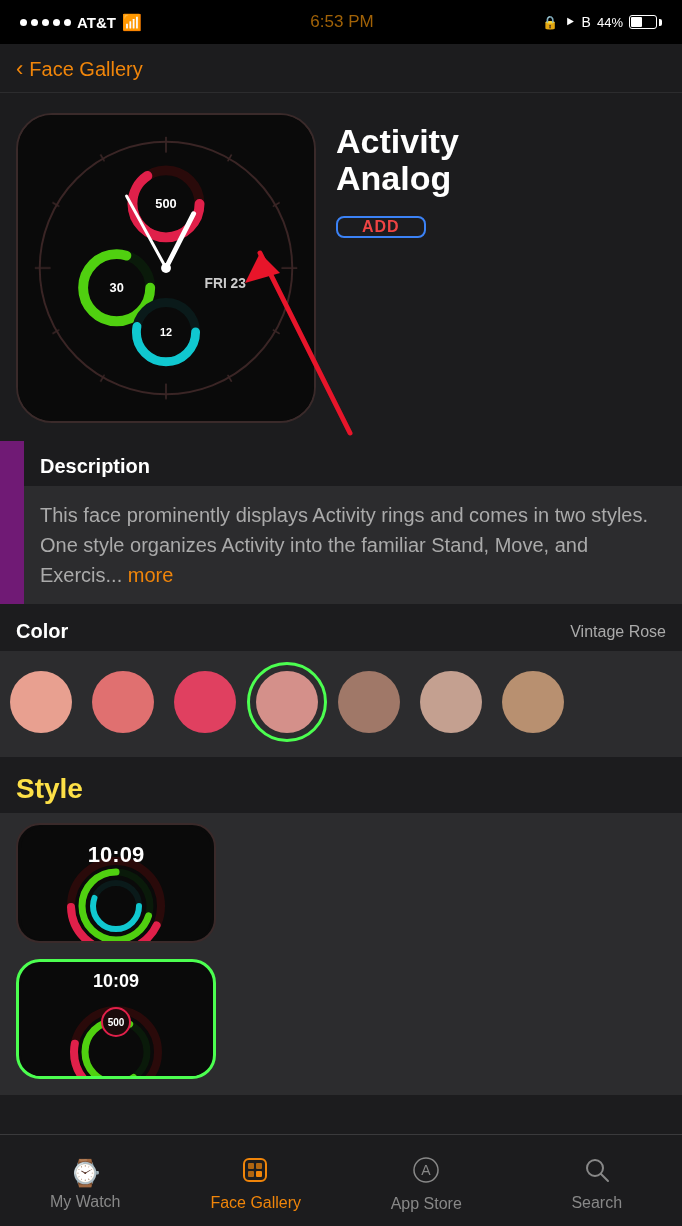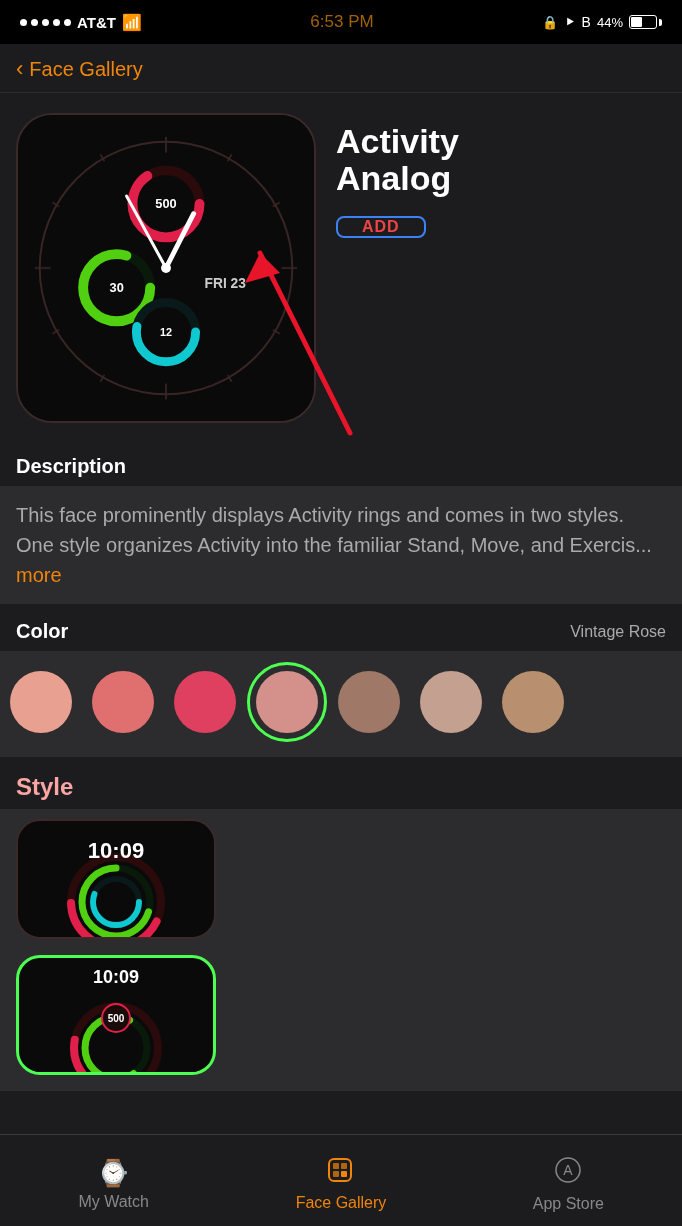--- a/index.html
+++ b/index.html
@@ -82,22 +82,23 @@
       font-size: 16px;
       font-weight: 700;
       letter-spacing: 1px;
       padding: 0 24px;
       border-radius: 8px;
       cursor: pointer;
     }
 
     
     .section {
-      background: #14b8a6;
+      background: #701a75;
       margin-top: 2px;
+      padding-left: 24px;
     }
     .section-header {
       background: #1c1c1e;
       padding: 14px 16px 8px;
     }
     .section-title {
       font-size: 20px;
       font-weight: 700;
       color: #fff;
     }
@@ -163,21 +164,21 @@
     .color-swatch.selected { position: relative; }
 
     
     .style-section {
       background: #1c1c1e;
       margin-top: 2px;
     }
     .style-header {
       padding: 14px 16px 8px;
     }
-    .style-title { font-size: 24px; font-weight: 700; color: #fca5a5; }
+    .style-title { font-size: 28px; font-weight: 700; color: #fde047; }
     .style-previews {
       display: flex;
       flex-direction: column;
       gap: 0;
       padding: 10px 0 0;
       background: #2c2c2e;
     }
     .style-preview {
       flex: 0 0 auto;
       width: 200px;
@@ -466,13 +467,22 @@
   </div>
   <div class="tab-item">
     <span class="tab-icon">
       <svg width="28" height="28" viewBox="0 0 28 28" xmlns="http://www.w3.org/2000/svg">
         <circle cx="14" cy="14" r="12" fill="none" stroke="#888" stroke-width="1.5"></circle>
         <text x="14" y="19" text-anchor="middle" font-size="14" fill="#888" font-family="Arial">A</text>
       </svg>
     </span>
     <span class="tab-label">App Store</span>
   </div>
+  <div class="tab-item">
+    <span class="tab-icon">
+      <svg width="26" height="26" viewBox="0 0 26 26" xmlns="http://www.w3.org/2000/svg">
+        <circle cx="11" cy="11" r="8" fill="none" stroke="#888" stroke-width="2"></circle>
+        <line x1="17" y1="17" x2="24" y2="24" stroke="#888" stroke-width="2" stroke-linecap="round"></line>
+      </svg>
+    </span>
+    <span class="tab-label">Search</span>
+  </div>
 </div>
 
 </body></html>

